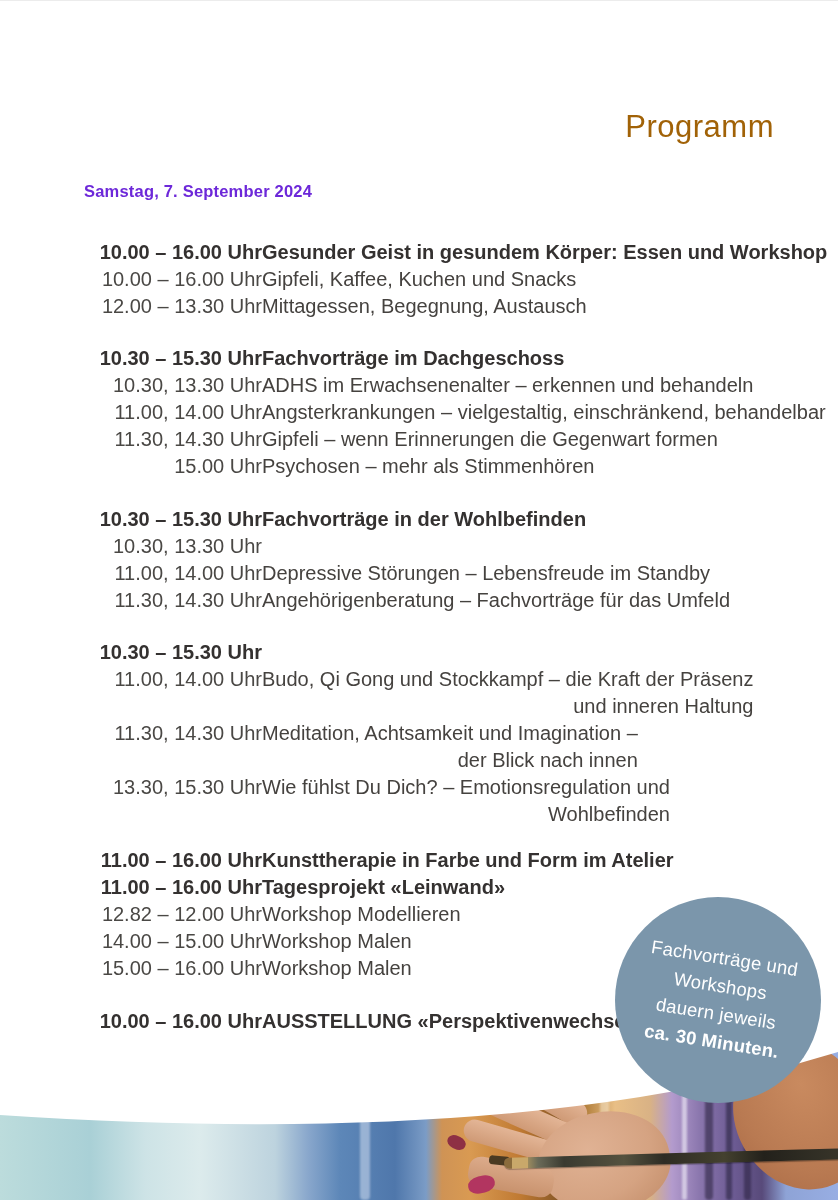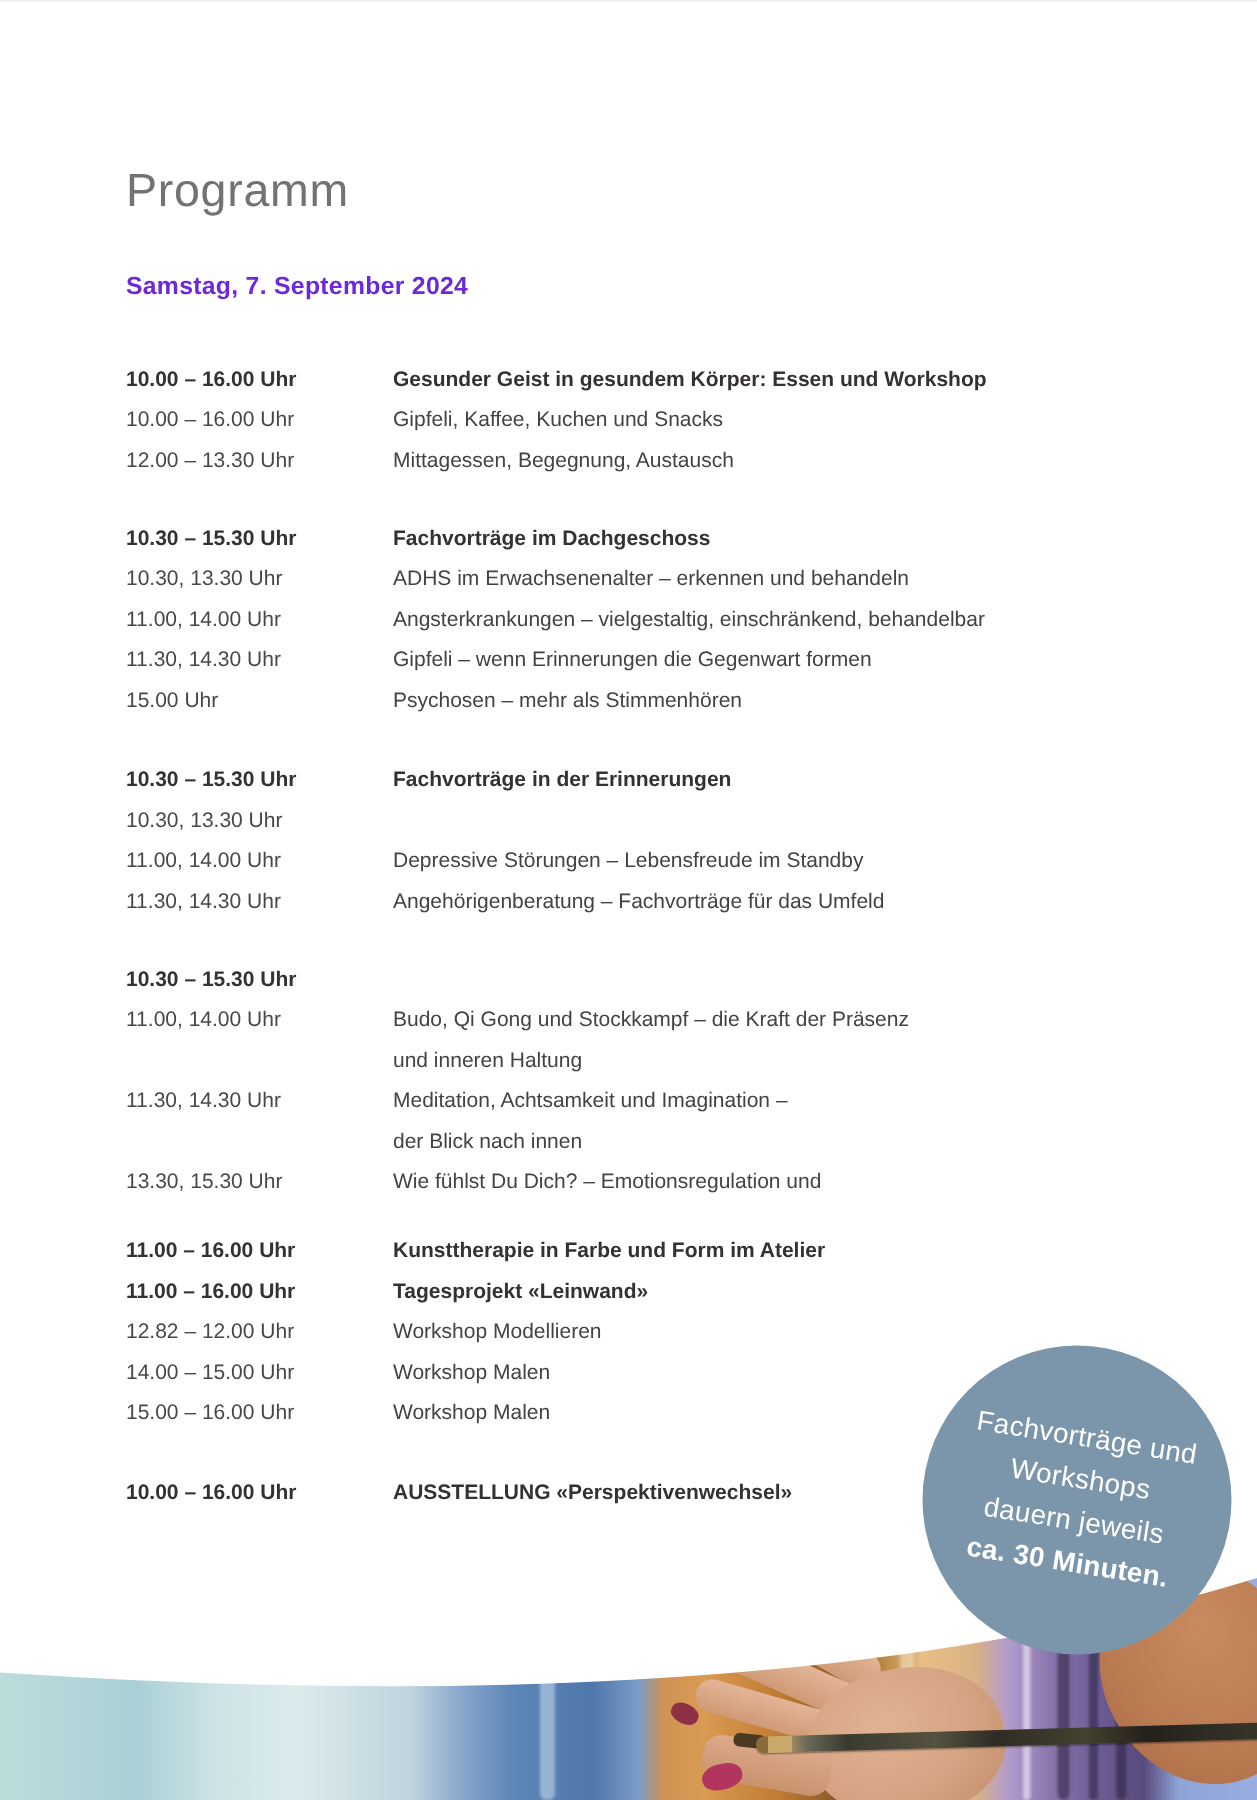--- a/index.html
+++ b/index.html
@@ -18,21 +18,21 @@
   }
   .event-date {
     margin-top:30px; font-size:16.5px; line-height:27px;
     font-weight:700; color:#6d28d9; letter-spacing:0.2px;
   }
   .schedule { margin-top:34px; }
   .block + .block { margin-top:25px; }
   .block:nth-child(3) { margin-top:26px; }
   .block:nth-child(5) { margin-top:19px; }
   .block:nth-child(6) { margin-top:26px; }
-  .row { display:flex; font-size:14px; line-height:27px; color:#45423f; }
+  .row { display:flex; font-size:20px; line-height:27px; color:#45423f;text-align:right; }
   .row .time { width:178px; flex-shrink:0; color:#4a4845; }
   .row .desc { white-space:nowrap; }
   .row.bold, .row.bold .time { font-weight:700; color:#343130; }
   .hl { background:#cfe0f0; border-radius:2px; }
 
   
   .photo {
     position:absolute; left:0; top:1040px; width:838px; height:160px;
     overflow:hidden;
     background:linear-gradient(90deg,
@@ -103,21 +103,21 @@
     letter-spacing:0.2px;
   }
   .badge-text .b-bold { font-weight:700; }
 </style>
 </head>
 <body>
 
 <div class="page">
 
   <div class="content">
-    <h1 class="page-title" style="color: #737373;">Programm</h1>
+    <h1 class="page-title" style="color: #a16207; text-align: right;">Programm</h1>
     <div class="event-date">Samstag, 7. September 2024</div>
     <div class="schedule">
         <div class="block">
           <div class="row bold">
             <div class="time">10.00 – 16.00 Uhr</div>
             <div class="desc">
               <div>Gesunder Geist in gesundem Körper: Essen und Workshop</div>
             </div>
           </div>
           <div class="row">
@@ -162,21 +162,21 @@
             <div class="time">15.00 Uhr</div>
             <div class="desc">
               <div>Psychosen – mehr als Stimmenhören</div>
             </div>
           </div>
         </div>
         <div class="block">
           <div class="row bold">
             <div class="time">10.30 – 15.30 Uhr</div>
             <div class="desc">
-              <div>Fachvorträge in der Erinnerungen</div>
+              <div>Fachvorträge in der Wohlbefinden</div>
             </div>
           </div>
           <div class="row">
             <div class="time">10.30, 13.30 Uhr</div>
           </div>
           <div class="row">
             <div class="time">11.00, 14.00 Uhr</div>
             <div class="desc">
               <div>Depressive Störungen – Lebensfreude im Standby</div>
             </div>
@@ -203,20 +203,21 @@
             <div class="time">11.30, 14.30 Uhr</div>
             <div class="desc">
               <div>Meditation, Achtsamkeit und Imagination –</div>
               <div>der Blick nach innen</div>
             </div>
           </div>
           <div class="row">
             <div class="time">13.30, 15.30 Uhr</div>
             <div class="desc">
               <div>Wie fühlst Du Dich? – Emotionsregulation und</div>
+              <div>Wohlbefinden</div>
             </div>
           </div>
         </div>
         <div class="block">
           <div class="row bold">
             <div class="time">11.00 – 16.00 Uhr</div>
             <div class="desc">
               <div>Kunsttherapie in Farbe und Form im Atelier</div>
             </div>
           </div>

